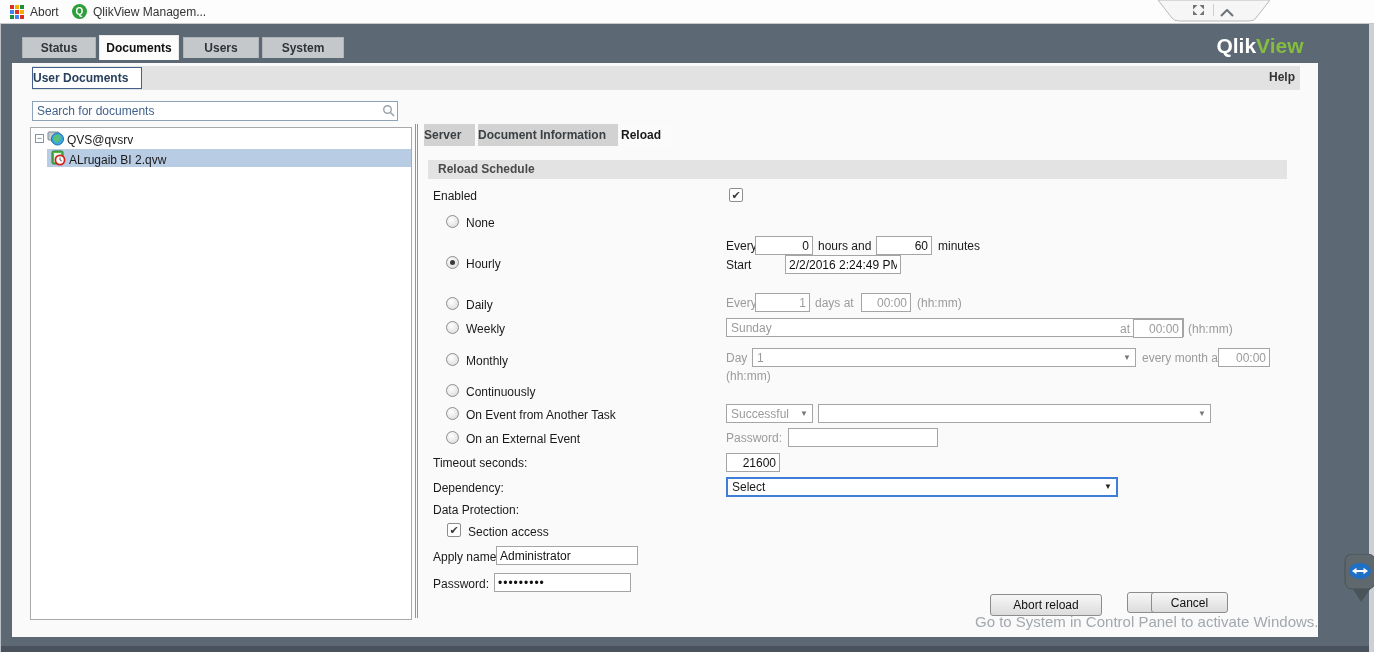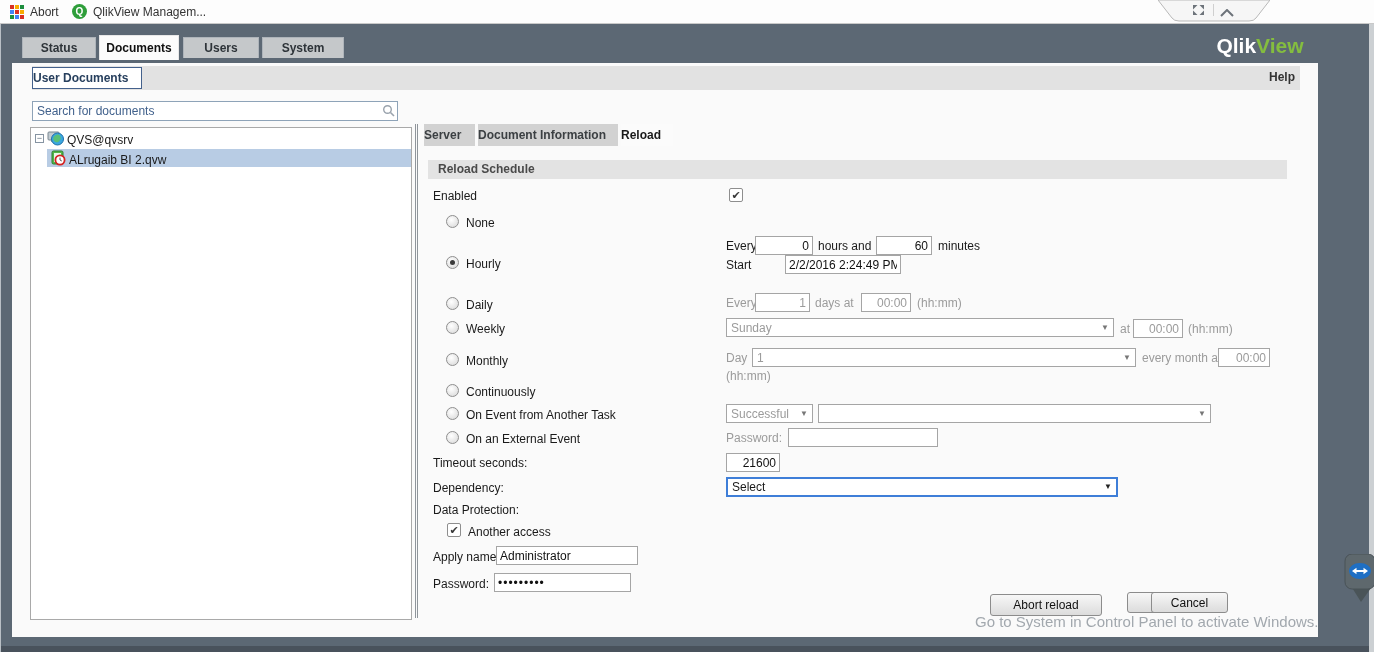--- a/index.html
+++ b/index.html
@@ -180,21 +180,21 @@
   <span class="radio" style="left:446px;top:297px"></span>
   <span class="lbl" style="left:466px;top:298px">Daily</span>
   <span class="lbl dis" style="left:726px;top:296px">Every</span>
   <input class="in num gray" style="left: 755px; top: 293px; width: 55px;" value="1">
   <span class="lbl dis" style="left:815px;top:296px">days at</span>
   <input class="in num gray" style="left: 861px; top: 293px; width: 50px;" value="00:00">
   <span class="lbl dis" style="left:917px;top:296px">(hh:mm)</span>
 
   <span class="radio" style="left:446px;top:321px"></span>
   <span class="lbl" style="left:466px;top:322px">Weekly</span>
-  <div class="dd dis" style="left:726px;top:318px;width:388px"><span>Sunday</span><span class="arr">▼</span></div>
+  <div class="dd dis" style="left:726px;top:318px;width:458px"><span>Sunday</span><span class="arr">▼</span></div>
   <span class="lbl dis" style="left:1120px;top:322px">at</span>
   <input class="in num gray" style="left: 1133px; top: 319px; width: 50px;" value="00:00">
   <span class="lbl dis" style="left:1188px;top:322px">(hh:mm)</span>
 
   <span class="radio" style="left:446px;top:353px"></span>
   <span class="lbl" style="left:466px;top:354px">Monthly</span>
   <span class="lbl dis" style="left:726px;top:351px">Day</span>
   <div class="dd dis" style="left:752px;top:348px;width:384px"><span>1</span><span class="arr">▼</span></div>
   <span class="lbl dis" style="left:1142px;top:351px">every month at</span>
   <input class="in num gray" style="left: 1218px; top: 348px; width: 52px;" value="00:00">
@@ -214,21 +214,21 @@
   <input class="in" style="left: 788px; top: 428px; width: 150px;" value="">
 
   <span class="lbl" style="left:433px;top:456px">Timeout seconds:</span>
   <input class="in num" style="left: 726px; top: 453px; width: 54px;" value="21600">
 
   <span class="lbl" style="left:433px;top:481px">Dependency:</span>
   <div class="dd focus" style="left:726px;top:477px;width:392px;height:20px"><span>Select</span><span class="arr">▼</span></div>
 
   <span class="lbl" style="left:433px;top:503px">Data Protection:</span>
   <span class="cb" style="left:447px;top:523px">✔</span>
-  <span class="lbl" style="left:468px;top:525px">Another access</span>
+  <span class="lbl" style="left:468px;top:525px">Section access</span>
   <span class="lbl" style="left:433px;top:550px">Apply name:</span>
   <input class="in" style="left: 496px; top: 546px; width: 142px;" value="Administrator">
   <span class="lbl" style="left:433px;top:577px">Password:</span>
   <input class="in" style="left: 494px; top: 573px; width: 137px; letter-spacing: 1px;" value="•••••••••">
 
   <div class="btn" style="left:990px;top:594px;width:112px;height:22px">Abort reload</div>
   <div class="btn" style="left:1127px;top:592px;width:78px;height:21px">Apply</div>
   <div class="btn" style="left:1151px;top:592px;width:77px;height:21px">Cancel</div>
 
   <div class="wm2">Go to System in Control Panel to activate Windows.</div>

